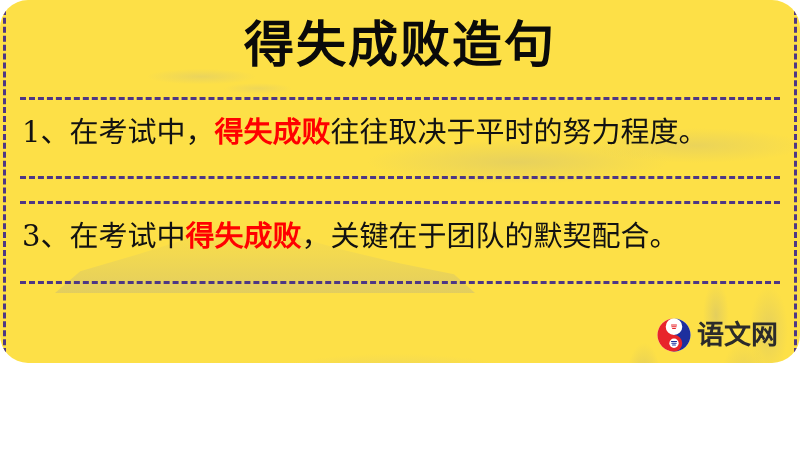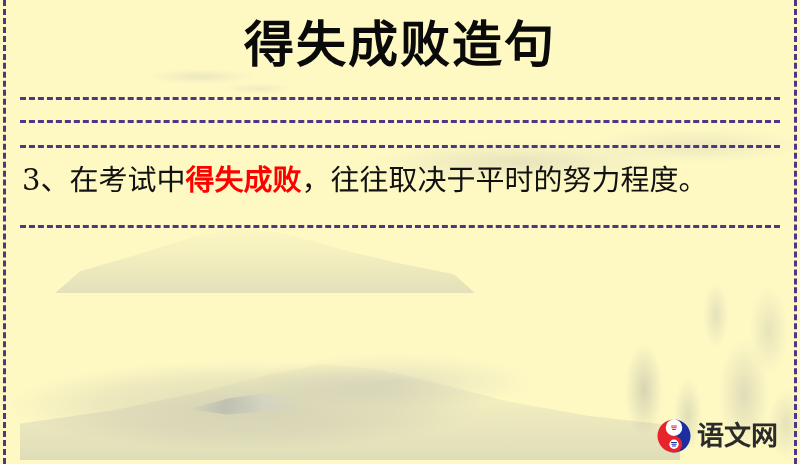--- a/index.html
+++ b/index.html
@@ -11,24 +11,25 @@
     width: 800px;
     height: 464px;
     overflow: hidden;
     background: #ffffff;
     font-family: "DejaVu Serif", "Liberation Serif", serif;
   }
 
   #page {
     position: relative;
     width: 800px;
-    height: 464px;
-    background: #fef9c3;
+    height: 363px;
+    background: #fde047;
     box-sizing: border-box;
     overflow: hidden;
+    border-radius: 28px;
   }
 
   
   .bg-layer {
     position: absolute;
     inset: 0;
     pointer-events: none;
     z-index: 0;
   }
   .bg-wash-a {
@@ -212,28 +213,31 @@
 
   <div class="frame-rule left"></div>
   <div class="frame-rule right"></div>
 
   <div class="content">
 
     <h1 class="page-title">得失成败造句</h1>
 
     <div class="divider d1"></div>
 
+    <p class="sentence">
+      <span>1、</span><span>在考试中，</span><span class="kw">得失成败</span><span>往往取决于平时的努力程度。</span>
+    </p>
 
     <div class="divider d2"></div>
 
 
     <div class="divider d3"></div>
 
     <p class="sentence">
-      <span>3、</span><span>在考试中</span><span class="kw">得失成败</span><span>，往往取决于平时的努力程度。</span>
+      <span>3、</span><span>在考试中</span><span class="kw">得失成败</span><span>，关键在于团队的默契配合。</span>
     </p>
 
     <div class="divider d4"></div>
 
   </div>
 
   <div class="watermark">
     <svg class="wm-logo" viewBox="0 0 100 100">
       <circle cx="50" cy="50" r="46" fill="#ffffff"></circle>
       <path d="M50 4 A46 46 0 0 1 50 96 A23 23 0 0 1 50 50 A23 23 0 0 0 50 4 Z" fill="#1d2f9e"></path>

